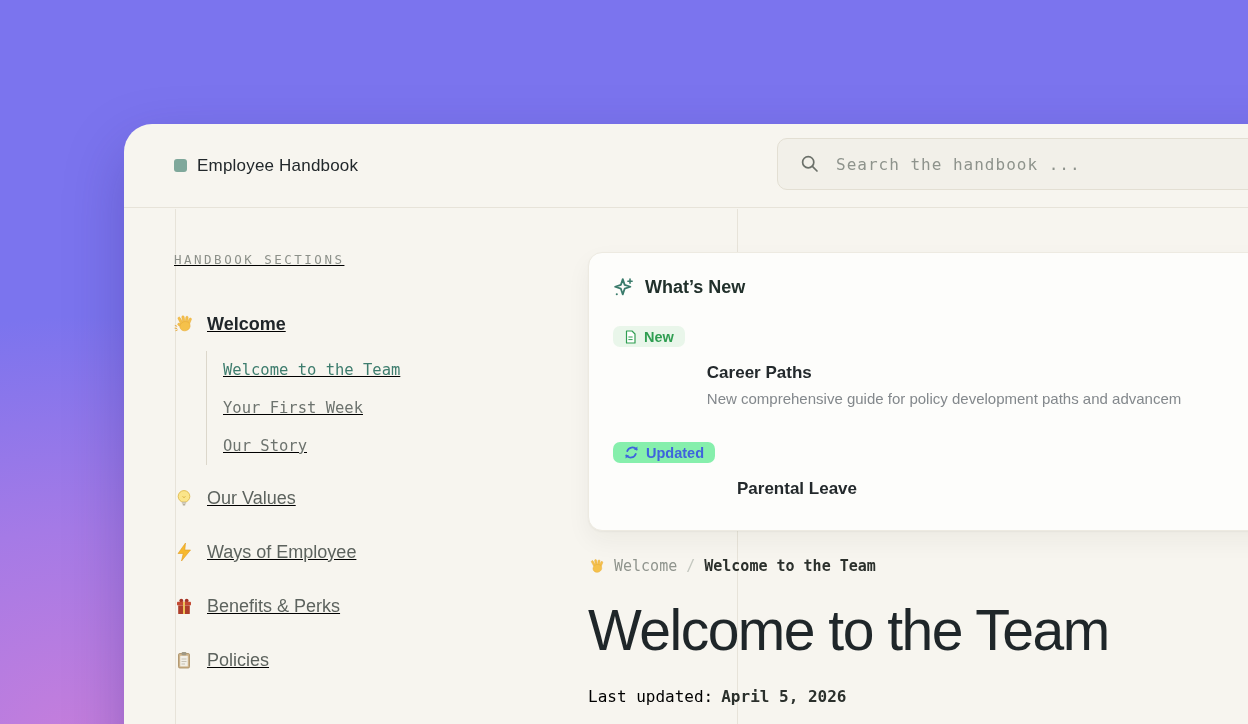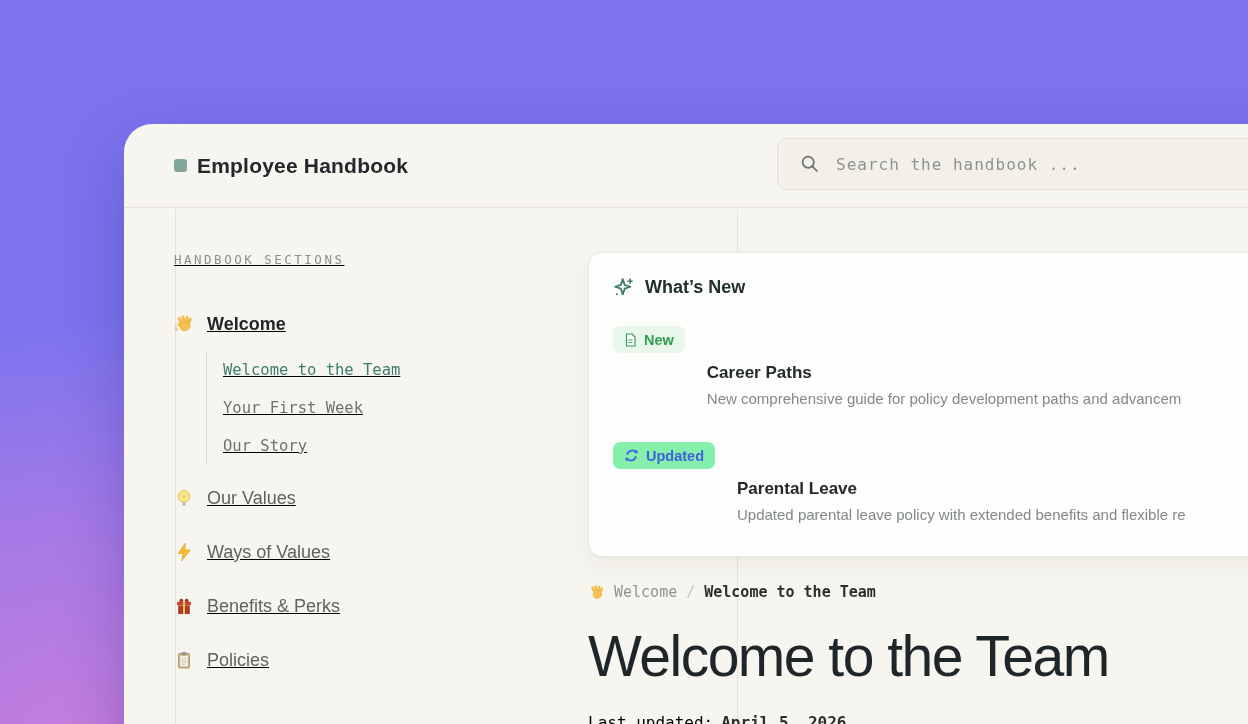--- a/index.html
+++ b/index.html
@@ -20,21 +20,21 @@
     box-shadow:0 24px 60px rgba(42,32,120,.28);
   }
 
   
   .hdr{
     position:relative; height:84px; border-bottom:1px solid #e7e3d9;
     display:flex; align-items:center; padding-left:50px;
   }
   .brand{ display:flex; align-items:center; gap:10px; }
   .brand-square{ width:13px; height:13px; border-radius:3px; background:#7fa89b; }
-  .brand-title{ font-size:21px; font-weight:700; color:#22282b; letter-spacing:.2px; }
+  .brand-title{ font-size:17px; font-weight:400; color:#22282b; letter-spacing:.2px; }
   .search-box{
     position:absolute; left:653px; top:14px; height:52px; width:600px;
     background:#f2f0e9; border:1px solid #e3dfd3; border-radius:10px;
     display:flex; align-items:center; gap:16px; padding-left:22px;
   }
   .search-box input{
     background:transparent; border:none; outline:none; width:420px;
     font-family:"DejaVu Sans Mono", monospace; font-size:16px; letter-spacing:1px; color:#3c413c;
   }
   .search-box input::placeholder{ color:#8e938c; }
@@ -68,21 +68,21 @@
   .wn-card{
     background:#fdfdfb; border:1px solid #edeae1; border-radius:14px;
     box-shadow:0 1px 2px rgba(30,30,20,.04), 0 10px 24px rgba(30,30,20,.05);
     padding:24px 24px 30px; overflow:hidden;
   }
   .wn-head{ display:flex; align-items:center; gap:11px; }
   .wn-title{ font-size:18px; font-weight:700; color:#21302b; }
   .wn-row{ display:flex; align-items:flex-start; gap:22px; margin-top:28px; cursor:pointer; }
   .wn-row + .wn-row{ margin-top:32px; }
   .badge{
-    display:inline-flex; align-items:center; gap:7px; height:27px; padding:0 11px;
+    display:inline-flex; align-items:center; gap:7px; height:21px; padding:0 11px;
     border-radius:7px; font-size:14.5px; font-weight:700; flex:none; white-space:nowrap;
   }
   .badge.new{ background:#e9f6ea; color:#2f9e51; }
   .badge.updated{ background:#86efac; color:#3f63dd; }
   .wn-texts{ white-space:nowrap;margin-top:35px; }
   .wn-item-title{ font-size:17px; font-weight:700; color:#23292c; line-height:23px; }
   .wn-item-desc{ font-size:15px; color:#83888c; line-height:23px; margin-top:3px; }
 
   .breadcrumb{ display:flex; align-items:center; gap:9px; margin-top:26px;
     font-family:"DejaVu Sans Mono", monospace; font-size:15px; }
@@ -155,21 +155,21 @@
         <rect x="7.8" y="13.7" width="4.4" height="2" rx="0.6" fill="#c9c2b0"></rect>
         <rect x="8.6" y="15.9" width="2.8" height="1.5" rx="0.6" fill="#b5ae9c"></rect>
       </svg>
       <span class="lbl">Our Values</span>
     </div>
 
     <div class="nav-item spaced">
       <svg class="ic" viewBox="0 0 20 20">
         <polygon points="11.5,1 4,11.5 9.2,11.5 7.5,19 16.5,8 10.8,8" fill="#f7b92e" stroke="#e09a1f" stroke-width="0.6"></polygon>
       </svg>
-      <span class="lbl">Ways of Values</span>
+      <span class="lbl">Ways of Employee</span>
     </div>
 
     <div class="nav-item spaced">
       <svg class="ic" viewBox="0 0 20 20">
         <circle cx="7.3" cy="4.6" r="1.9" fill="#a43526"></circle>
           <circle cx="12.7" cy="4.6" r="1.9" fill="#a43526"></circle>
         <rect x="3" y="5.8" width="14" height="3.6" rx="0.8" fill="#c34a33"></rect>
         <rect x="4.2" y="9.4" width="11.6" height="8.6" rx="0.6" fill="#ad3d2a"></rect>
         <rect x="9" y="5.8" width="2" height="12.2" fill="#eec25a"></rect>
       </svg>
@@ -224,21 +224,20 @@
           <svg width="15" height="15" viewBox="0 0 15 15">
             <path d="M12.6 4.6 A5.4 5.4 0 0 0 3.2 6.1" fill="none" stroke="#3f63dd" stroke-width="1.7" stroke-linecap="round"></path>
             <polygon points="13.4,1.4 13.4,5.3 9.8,4.4" fill="#3f63dd"></polygon>
             <path d="M2.4 10.4 A5.4 5.4 0 0 0 11.8 8.9" fill="none" stroke="#3f63dd" stroke-width="1.7" stroke-linecap="round"></path>
             <polygon points="1.6,13.6 1.6,9.7 5.2,10.6" fill="#3f63dd"></polygon>
           </svg>
           <span>Updated</span>
         </span>
         <div class="wn-texts">
           <div class="wn-item-title">Parental Leave</div>
-          <div class="wn-item-desc">Updated parental leave policy with extended benefits and flexible re</div>
         </div>
       </div>
     </div>
 
     <div class="breadcrumb mono">
       <svg width="17" height="17" viewBox="0 0 20 20">
         <g fill="#f5c14b" stroke="#e8ab36" stroke-width="0.5">
           <rect x="5.3" y="2.8" width="2.3" height="8" rx="1.15" transform="rotate(-28 6.4 6.8)"></rect>
           <rect x="8.4" y="1.8" width="2.3" height="9" rx="1.15" transform="rotate(-10 9.5 6.3)"></rect>
           <rect x="11.5" y="2.2" width="2.3" height="8.6" rx="1.15" transform="rotate(6 12.6 6.5)"></rect>

